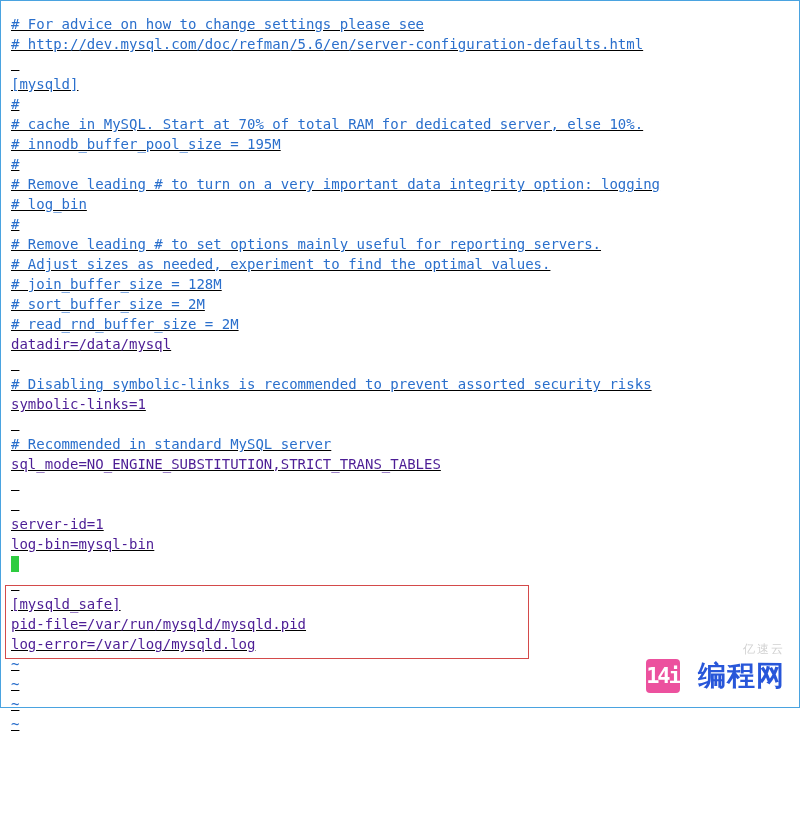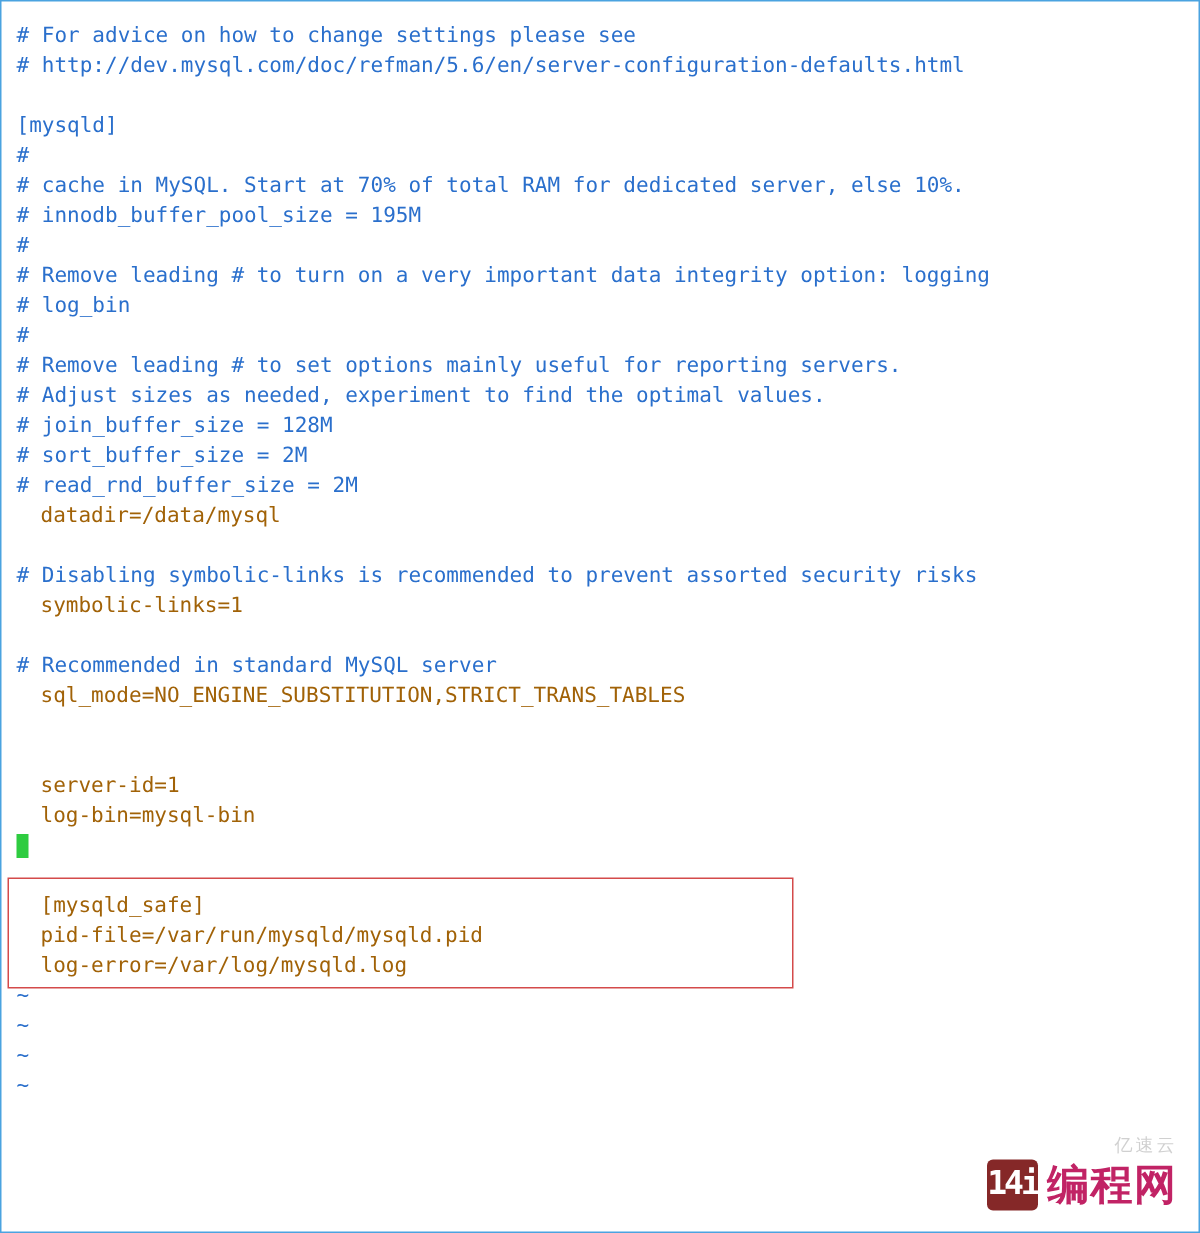--- a/index.html
+++ b/index.html
@@ -9,35 +9,36 @@
     height: 822px;
     overflow: hidden;
     background: #ffffff;
     font-family: Consolas, "DejaVu Sans Mono", "Courier New", monospace;
     font-size: 14px;
     line-height: 20px;
   }
   .viewport {
     position: relative;
     width: 800px;
-    height: 822px;
+    height: 708px;
     box-sizing: border-box;
     border: 1px solid #4aa3e0;
     border-top-width: 1px;
     padding: 13px 10px 10px 10px;
     background: #ffffff;
+    text-decoration: underline;
   }
   .viewport::before,
   .viewport::after {
     content: "";
     position: absolute;
   }
   .ln { white-space: pre; }
   .cmt { color: #2a6fcc; }   
-  .txt { color: #a16207; margin-left: 16px; }   
+  .txt { color: #4c1d95; }   
   .empty { height: 20px; }
   .tilde { color: #2a6fcc; }
   .cursor {
     display: inline-block;
     width: 8px;
     height: 16px;
     background: #2ecc40;
     vertical-align: text-bottom;
   }
   .highlight-box {
@@ -55,36 +56,36 @@
     right: 14px;
     bottom: 14px;
     display: flex;
     align-items: center;
     font-family: "PingFang SC","Microsoft YaHei",sans-serif;
     opacity: 0.95;
   }
   .wm-logo {
     width: 34px;
     height: 34px;
-    background: #7f1d1d;
+    background: #ec4899;
     border-radius: 4px;
-    margin-right: 6px;
+    margin-right: 18px;
     display: flex;
     align-items: center;
     justify-content: center;
     color: #fff;
     font-size: 22px;
     font-weight: 700;
     font-family: Consolas, monospace;
     letter-spacing: -2px;
   }
   .wm-text {
     font-size: 28px;
     font-weight: 700;
-    color: #be185d;
+    color: #1d4ed8;
     letter-spacing: 1px;
   }
   .wm-sub {
     position: absolute;
     right: 14px;
     bottom: 48px;
     font-family: "PingFang SC","Microsoft YaHei",sans-serif;
     font-size: 12px;
     color: #999;
     letter-spacing: 2px;

